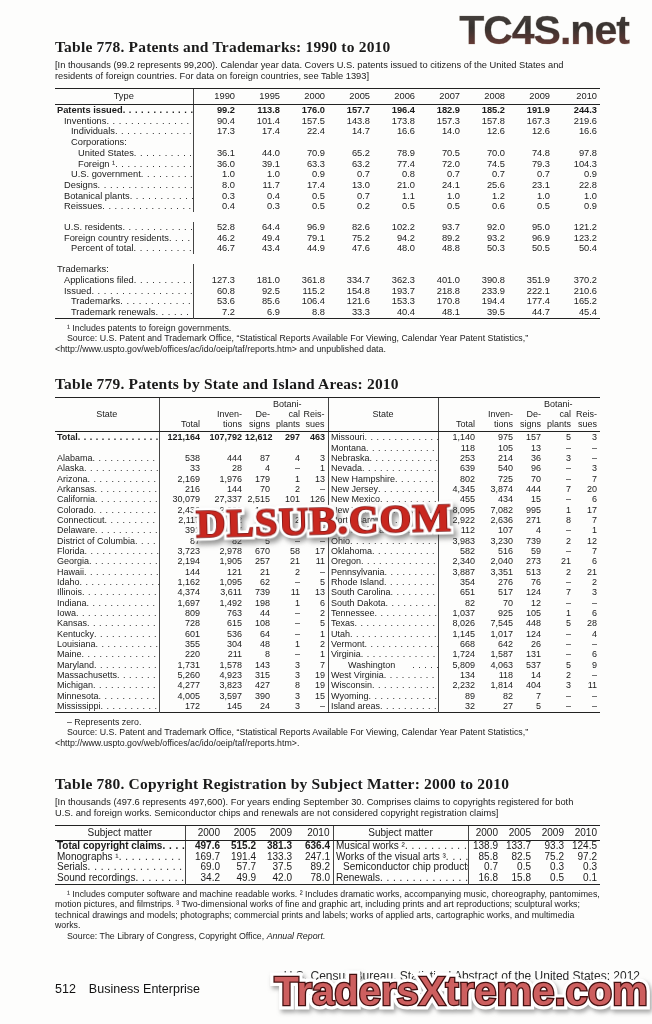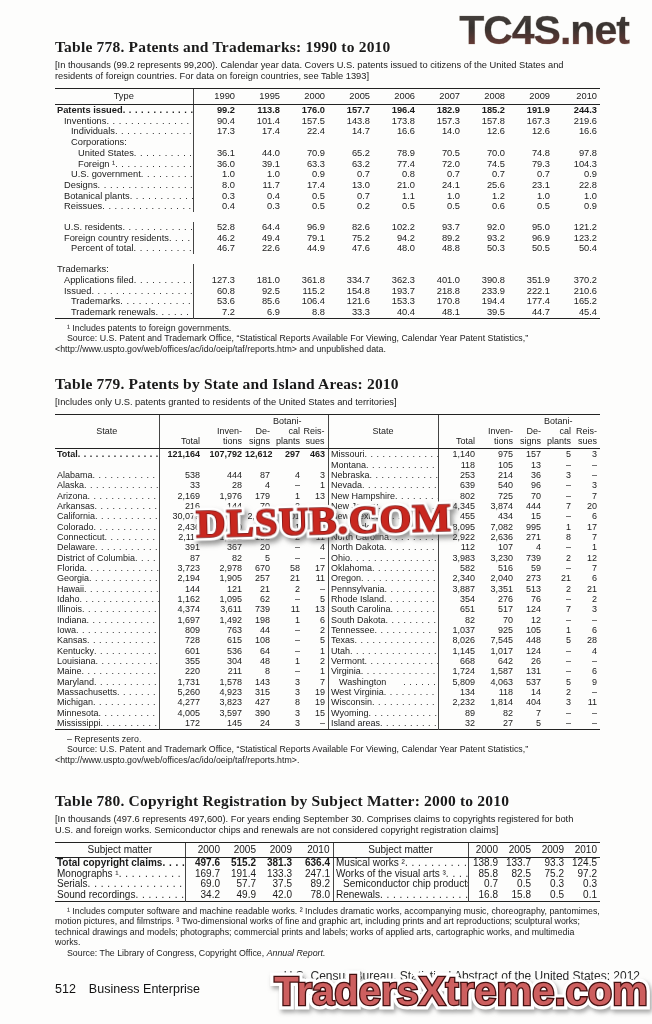--- a/index.html
+++ b/index.html
@@ -280,21 +280,21 @@
               <td class="num">93.2</td>
               <td class="num">96.9</td>
               <td class="num">123.2</td>
             </tr>
             <tr>
               <td class="lbl" style="padding-left: 16px;">
                 <span class="lt">Percent of total</span>
                 <span class="leader"></span>
               </td>
               <td class="num sep">46.7</td>
-              <td class="num">22.6</td>
+              <td class="num">43.4</td>
               <td class="num">44.9</td>
               <td class="num">47.6</td>
               <td class="num">48.0</td>
               <td class="num">48.8</td>
               <td class="num">50.3</td>
               <td class="num">50.5</td>
               <td class="num">50.4</td>
             </tr>
             <tr>
               <td class="sp" colspan="10"></td>
@@ -376,21 +376,20 @@
           </tbody>
       </table>
       <div class="fn">
         <p>¹ Includes patents to foreign governments.</p>
         <p>Source: U.S. Patent and Trademark Office, “Statistical Reports Available For Viewing, Calendar Year Patent Statistics,” &lt;http://www.uspto.gov/web/offices/ac/ido/oeip/taf/reports.htm&gt; and unpublished data.</p>
       </div>
     </section>
 
     <section class="sec779">
       <h2 class="tbl-title">Table 779. Patents by State and Island Areas: 2010</h2>
-      <p class="tbl-note">[Includes only U.S. patents granted to residents of the United States and territories]</p>
       <table class="t779">
         <colgroup>
           <col style="width:104px">
             <col style="width:44px">
             <col style="width:42px">
             <col style="width:28px">
             <col style="width:30px">
             <col style="width:25px">
           <col style="width:110px">
             <col style="width:40px">
@@ -866,21 +865,21 @@
             <tr>
               <td class="lbl" style="padding-left: 2px;">
                 <span class="lt">Maryland</span>
                 <span class="leader"></span>
               </td>
               <td class="num sep">1,731</td>
               <td class="num">1,578</td>
               <td class="num">143</td>
               <td class="num">3</td>
               <td class="num">7</td>
-              <td class="lbl panel" style="padding-left: 10px; gap: 17px;">
+              <td class="lbl panel" style="padding-left: 19px; gap: 17px;">
                 <span class="lt">Washington</span>
                 <span class="leader"></span>
               </td>
               <td class="num sep">5,809</td>
               <td class="num">4,063</td>
               <td class="num">537</td>
               <td class="num">5</td>
               <td class="num">9</td>
             </tr>
             <tr>

